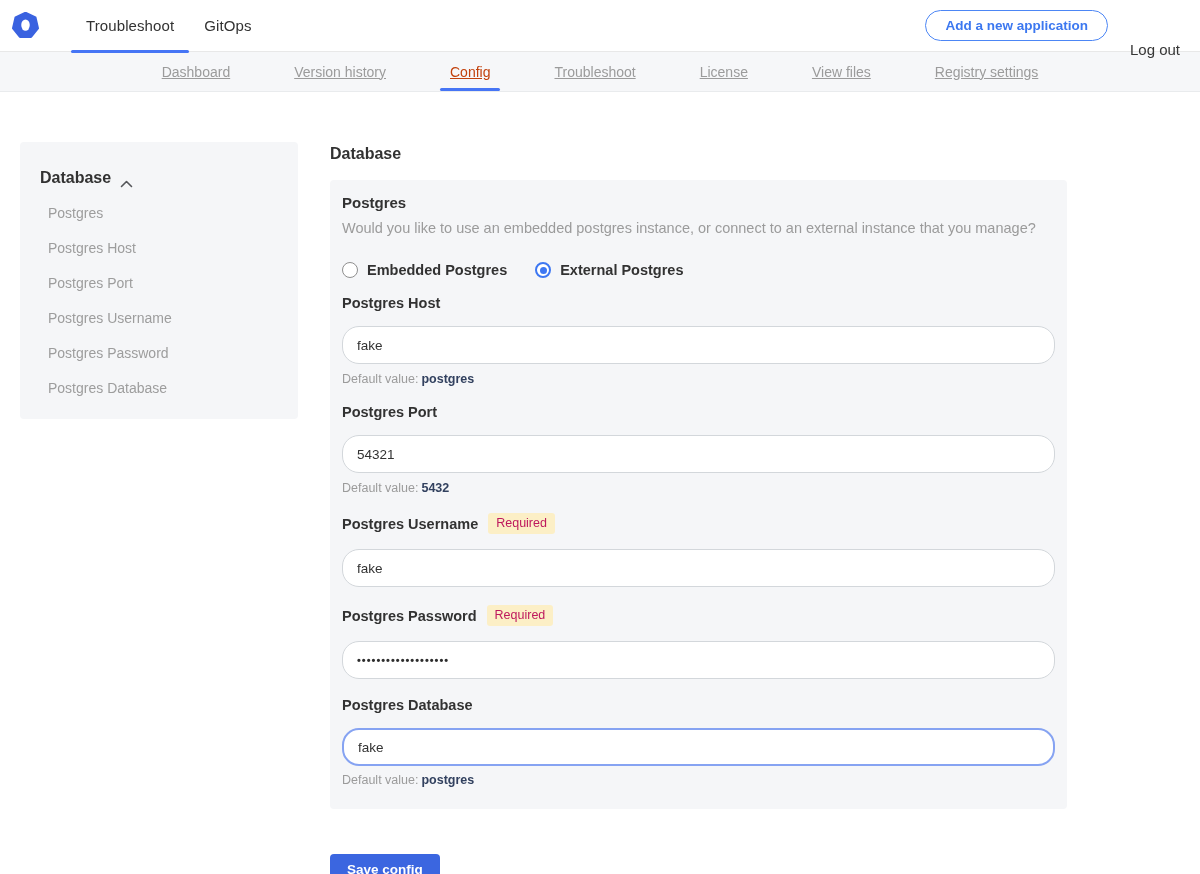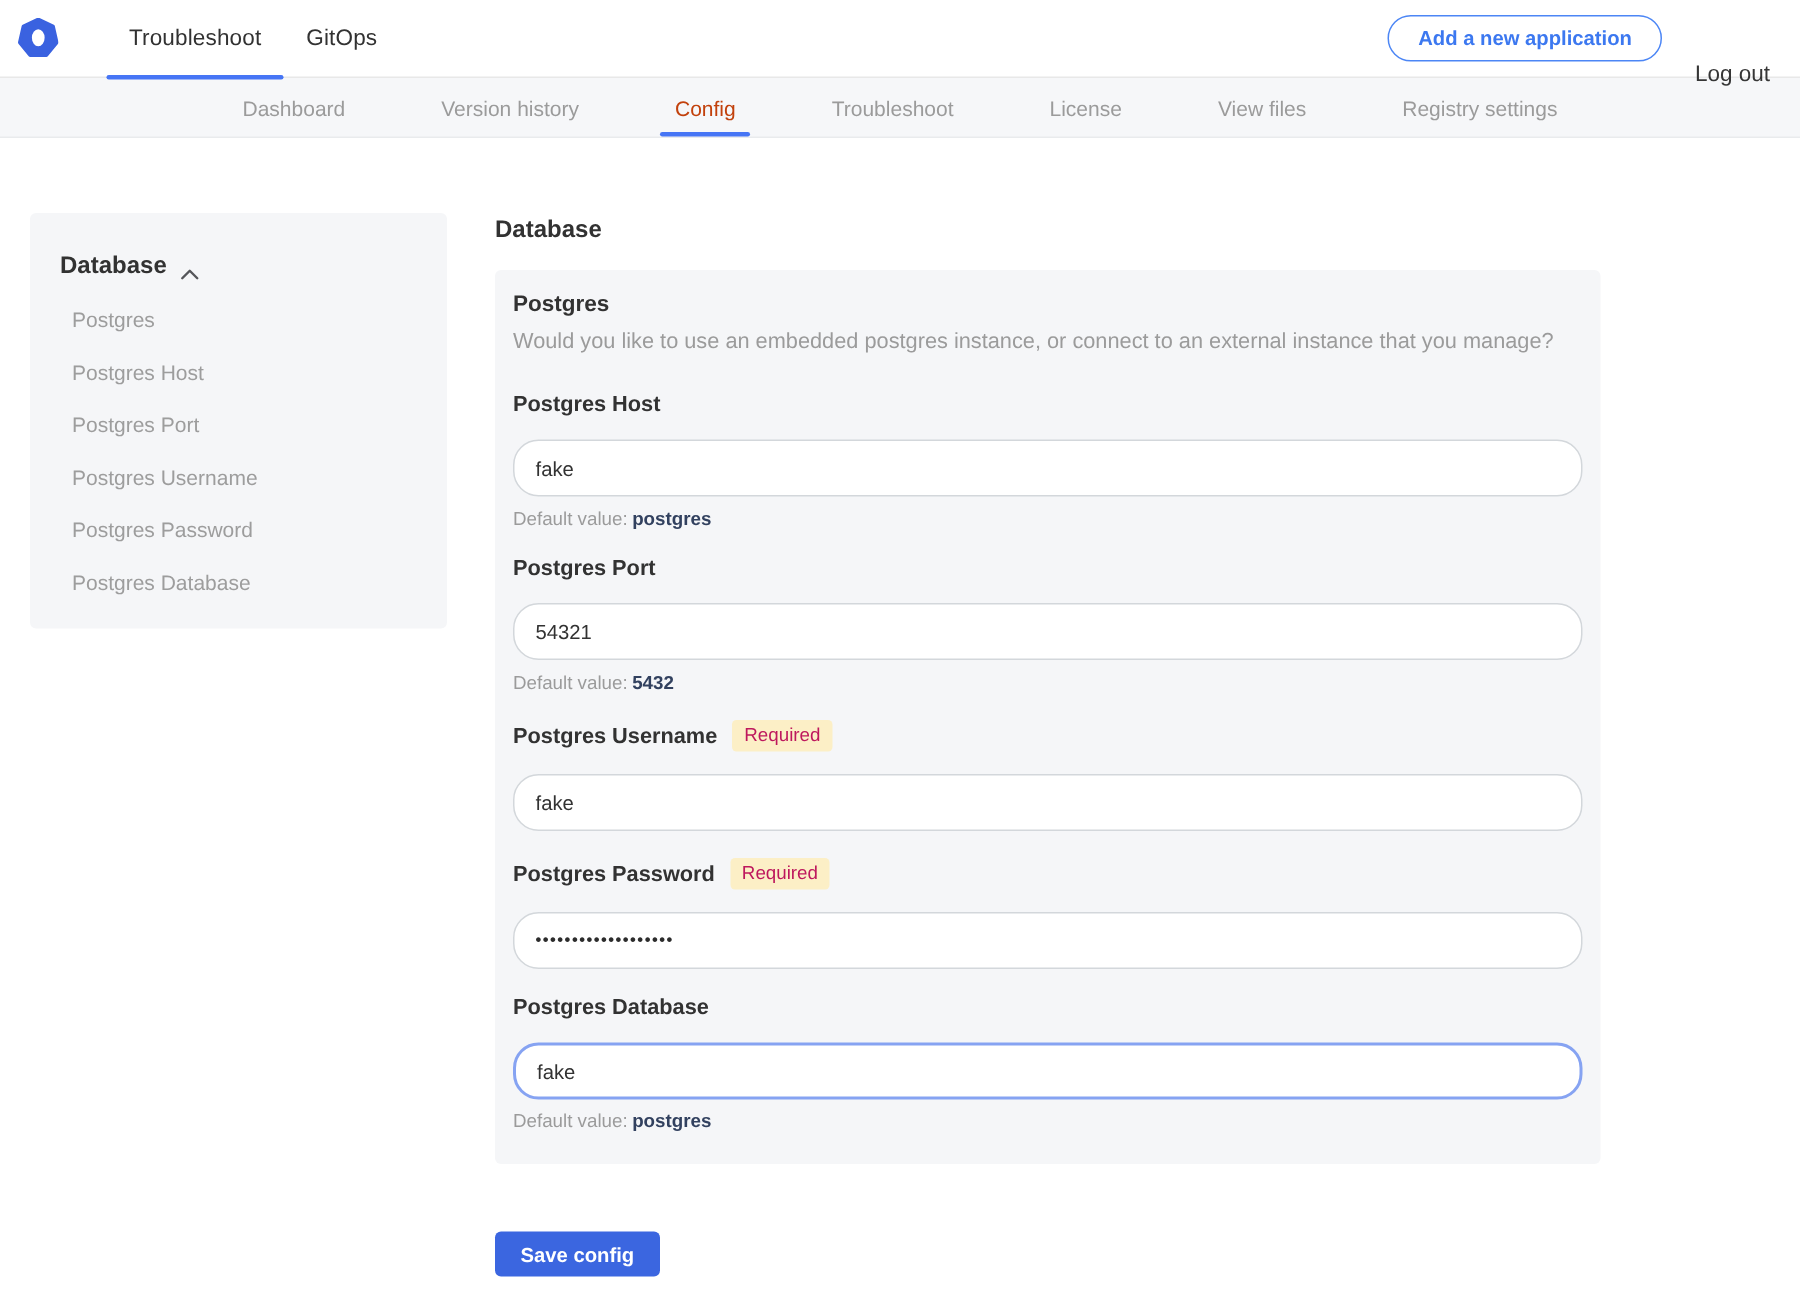--- a/index.html
+++ b/index.html
@@ -43,21 +43,21 @@
 
   
   .subnav {
     height: 40px; background: #f6f7f9;
     border-bottom: 1px solid #e9ebed;
     display: flex; justify-content: center; align-items: stretch;
     gap: 60px;
   }
   .sub-tab {
     position: relative; display: flex; align-items: center;
-    font-size: 14px; color: #9b9b9b; cursor: pointer; padding: 0 2px;
+    font-size: 14px; color: #9b9b9b; cursor: pointer; padding: 0 2px; text-decoration: underline;
   }
   .sub-tab.active { color: #c2410c; }
   .sub-tab.active::after {
     content: ""; position: absolute; left: -8px; right: -8px; bottom: 0;
     height: 3px; background: #4675f5; border-radius: 2px;
   }
 
   
   .content { display: flex; align-items: flex-start; }
   .sidebar {
@@ -175,20 +175,30 @@
     <div class="sidebar-item">Postgres Database</div>
   </div>
 
   <div class="main">
     <div class="main-heading">Database</div>
 
     <div class="panel">
       <div class="group-name">Postgres</div>
       <div class="group-help">Would you like to use an embedded postgres instance, or connect to an external instance that you manage?</div>
 
+      <div class="radio-row">
+        <label class="radio-option">
+          <span class="radio-circle"></span>
+          <span class="radio-label">Embedded Postgres</span>
+        </label>
+        <label class="radio-option">
+          <span class="radio-circle checked"></span>
+          <span class="radio-label">External Postgres</span>
+        </label>
+      </div>
 
       <div>
         <div class="field-label-row">
           <span class="field-label">Postgres Host</span>
         </div>
         <input class="text-input" type="text" value="fake" style="">
         <div class="default-hint">
           <span class="hint-label">Default value:</span><span class="hint-value">postgres</span>
         </div>
       </div>

